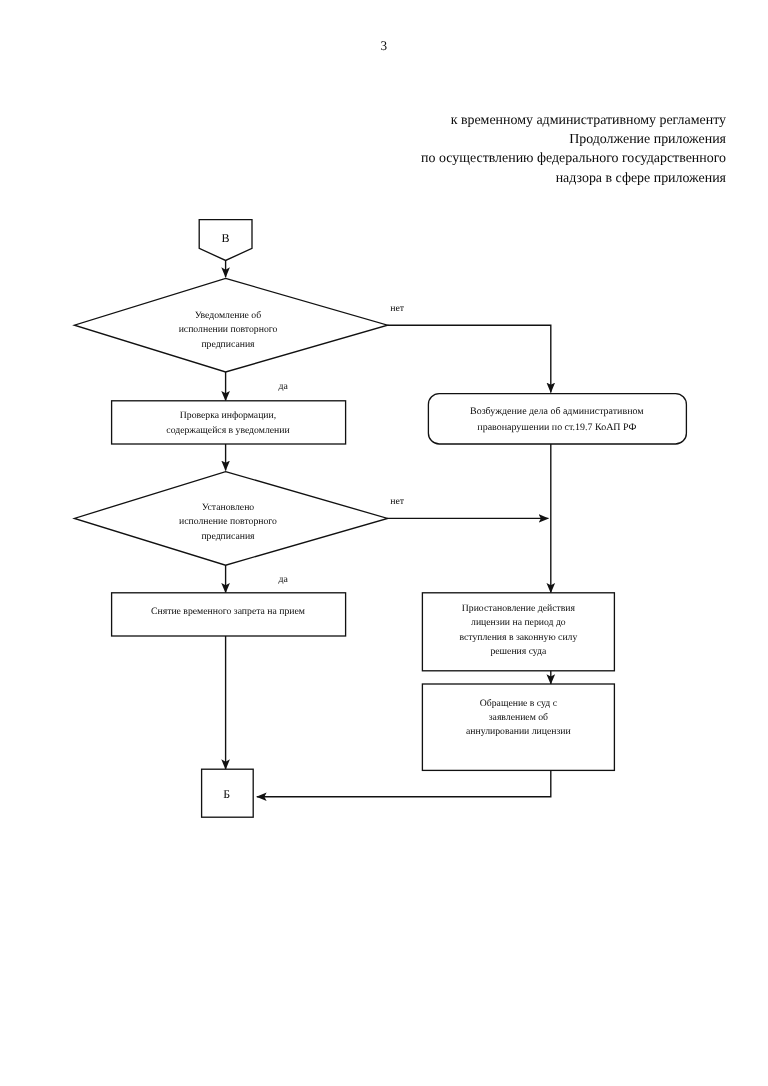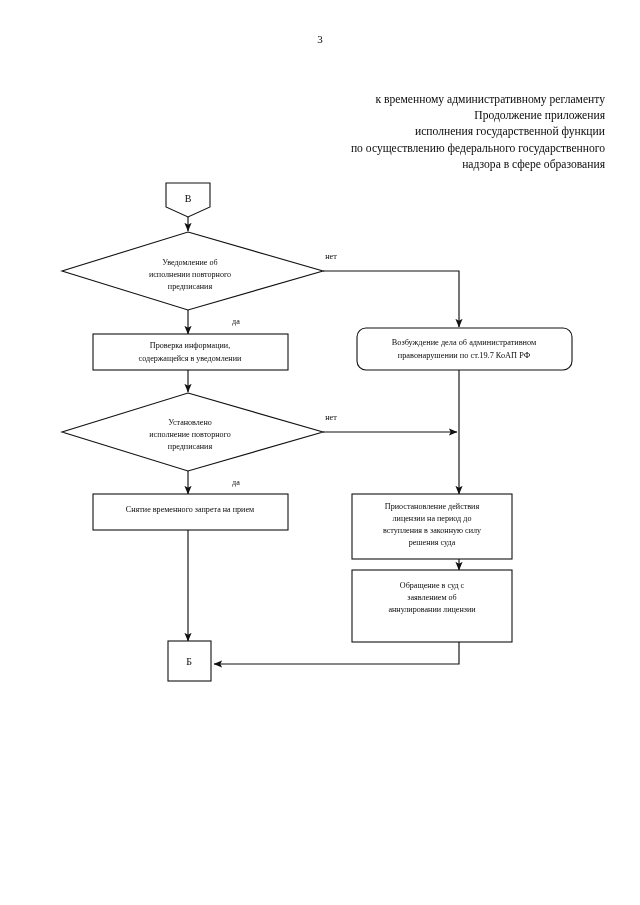--- a/index.html
+++ b/index.html
@@ -82,23 +82,22 @@
 </head>
 <body>
 
 <div class="page">
 
   <div class="page-number">3</div>
 
   <div class="header-block">
     <div>к временному административному регламенту</div>
     <div>Продолжение приложения</div>
-    <div>исполнения государственной функции</div>
     <div>по осуществлению федерального государственного</div>
-    <div>надзора в сфере образования</div>
+    <div>надзора в сфере приложения</div>
   </div>
 
   <svg class="flow" viewBox="0 0 640 905">
     <defs>
       <marker id="arrowhead" markerWidth="9" markerHeight="8" refX="8.2" refY="4" orient="auto" markerUnits="userSpaceOnUse">
         <path d="M0,0.4 L8.6,4 L0,7.6 L1.9,4 Z" fill="#111111"></path>
       </marker>
     </defs>
 
     <polygon class="shape" points="166,183 210,183 210,207 188,217 166,207"></polygon>

